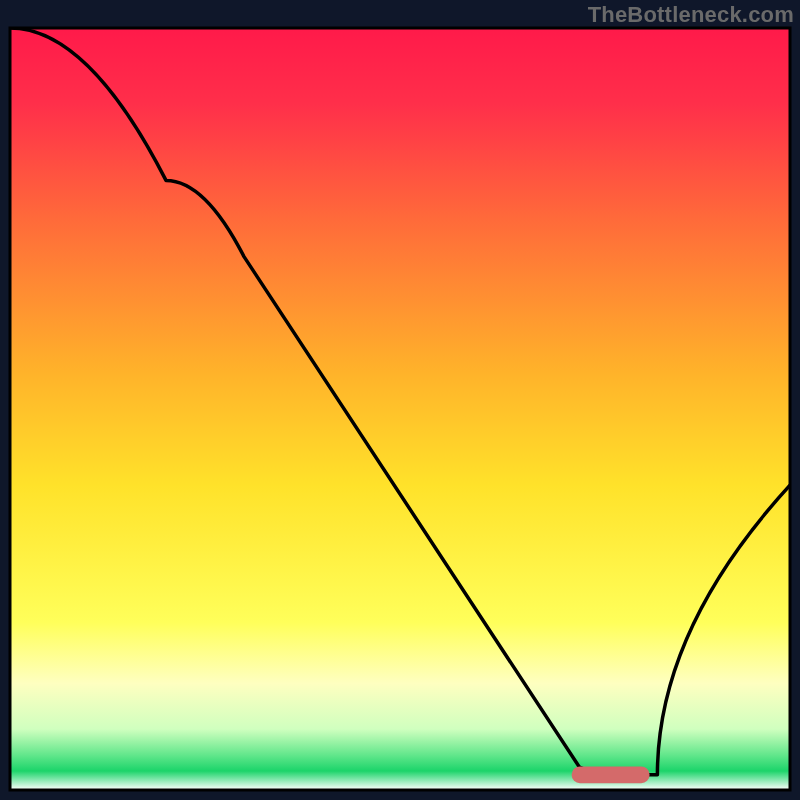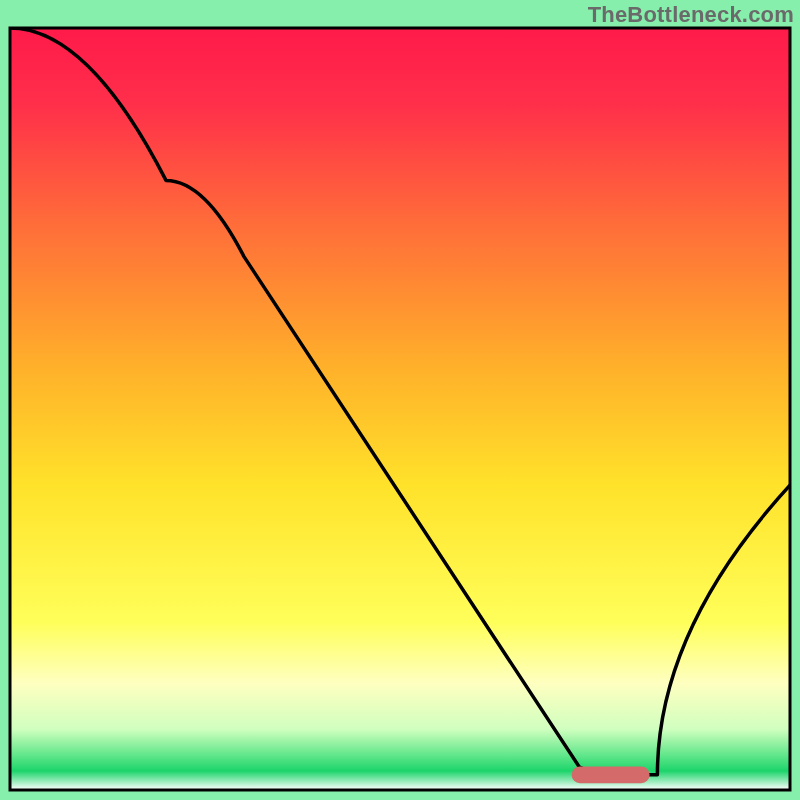--- a/index.html
+++ b/index.html
@@ -7,21 +7,21 @@
     padding: 0;
     width: 800px;
     height: 800px;
     overflow: hidden;
     font-family: Arial, Helvetica, sans-serif;
   }
   .chart-container {
     position: relative;
     width: 800px;
     height: 800px;
-    background: #86efac;
+    background: #0f172a;
   }
   .watermark {
     position: absolute;
     top: 2px;
     right: 6px;
     font-size: 22px;
     font-weight: 600;
     color: #6a6a6a;
     letter-spacing: 0.2px;
   }

